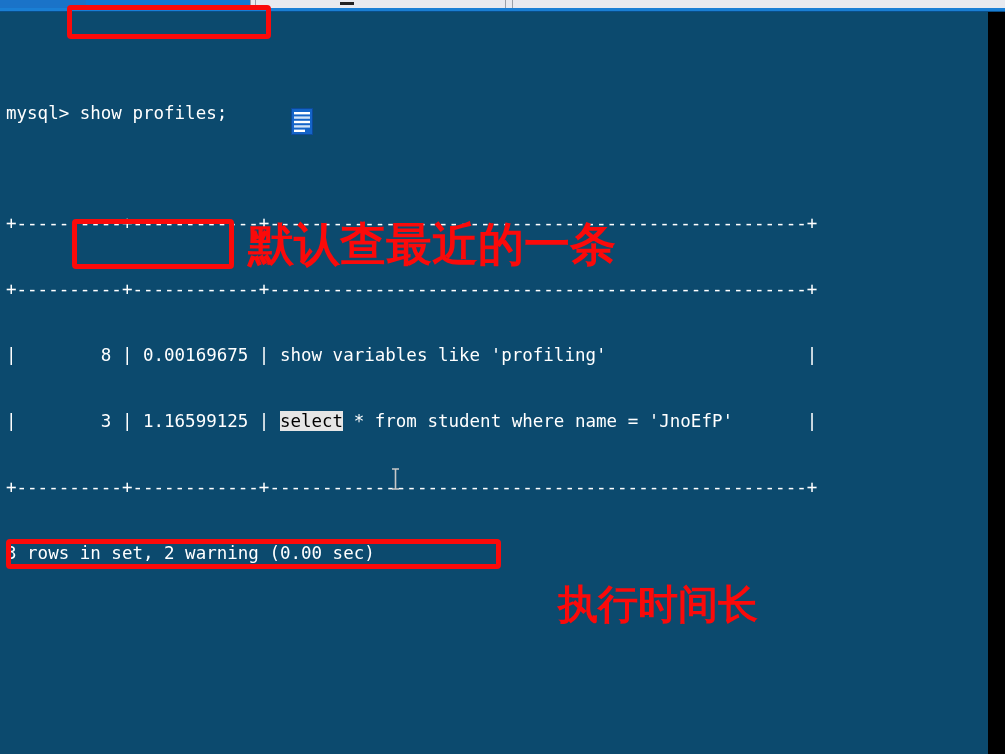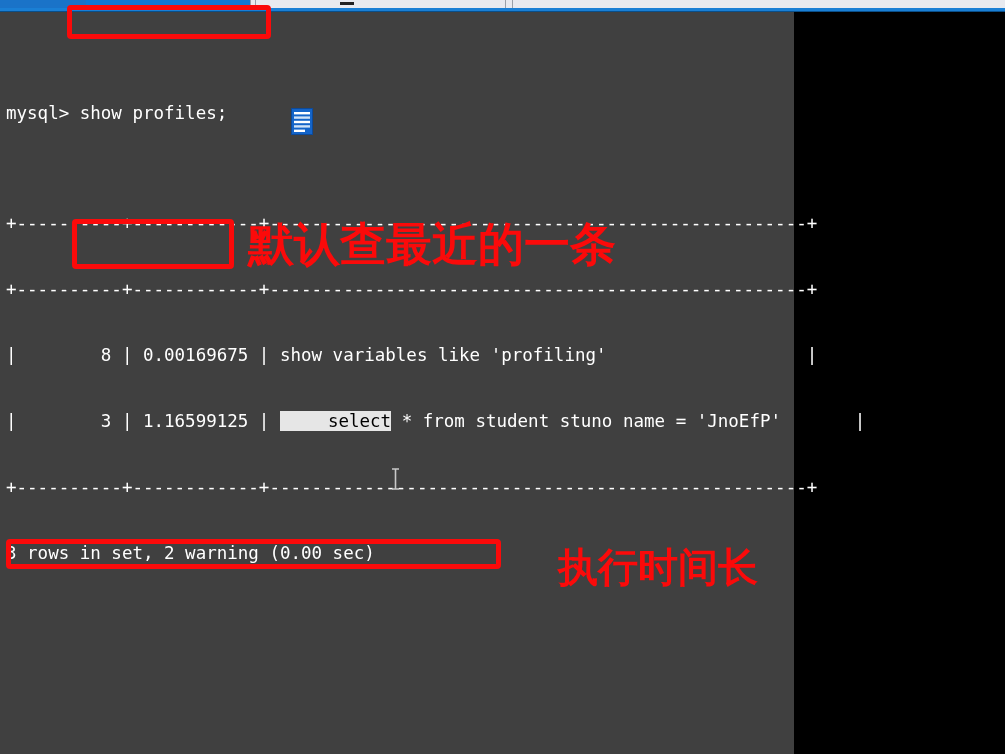--- a/index.html
+++ b/index.html
@@ -66,41 +66,40 @@
     width: 1005px;
     height: 1px;
     background: #0a4f8a;
   }
 
   
   #terminal {
     position: absolute;
     left: 0;
     top: 12px;
-    width: 794px;
+    width: 988px;
     height: 742px;
-    background: #404040;
+    background: #0c4a6e;
     color: #ffffff;
     font-family: "DejaVu Sans Mono", "Liberation Mono", monospace;
     font-size: 17.5px;
     line-height: 22px;
     letter-spacing: 0px;
     white-space: pre;
     padding: 2px 0 0 6px;
     box-sizing: border-box;
   }
   #terminal .line {
     height: 22px;
     white-space: pre;
   }
 
   .sel {
     background: #e6e6e6;
     color: #000000;
-    padding-left: 48px;
   }
 
   
   .redbox {
     position: absolute;
     border: 5px solid #fb0a0a;
     border-radius: 4px;
     box-sizing: border-box;
     pointer-events: none;
   }
@@ -121,21 +120,21 @@
     font-weight: 700;
     white-space: pre;
     pointer-events: none;
   }
   #note-default {
     left: 248px; top: 223px;
     font-size: 46px;
     line-height: 42px;
   }
   #note-slow {
-    left: 558px; top: 545px;
+    left: 558px; top: 582px;
     font-size: 40px;
     line-height: 44px;
   }
 
   
   #drag-doc-icon {
     position: absolute;
     left: 291px; top: 108px;
     width: 22px; height: 27px;
     pointer-events: none;
@@ -166,21 +165,21 @@
 
 <div id="terminal">
 
   
   <div class="line">mysql&gt; show profiles;</div>
 
   
   <div class="line">+----------+------------+---------------------------------------------------+</div>
   <div class="line">+----------+------------+---------------------------------------------------+</div>
   <div class="line">|        8 | 0.00169675 | show variables like 'profiling'                   |</div>
-  <div class="line"><span>|        3 | 1.16599125 | </span><span class="sel">select</span><span> * from student stuno name = 'JnoEfP'       |</span></div>
+  <div class="line"><span>|        3 | 1.16599125 | </span><span class="sel">select</span><span> * from student where name = 'JnoEfP'       |</span></div>
   <div class="line">+----------+------------+---------------------------------------------------+</div>
   <div class="line">3 rows in set, 2 warning (0.00 sec)</div>
 
   
 
   
   
 
   
   

